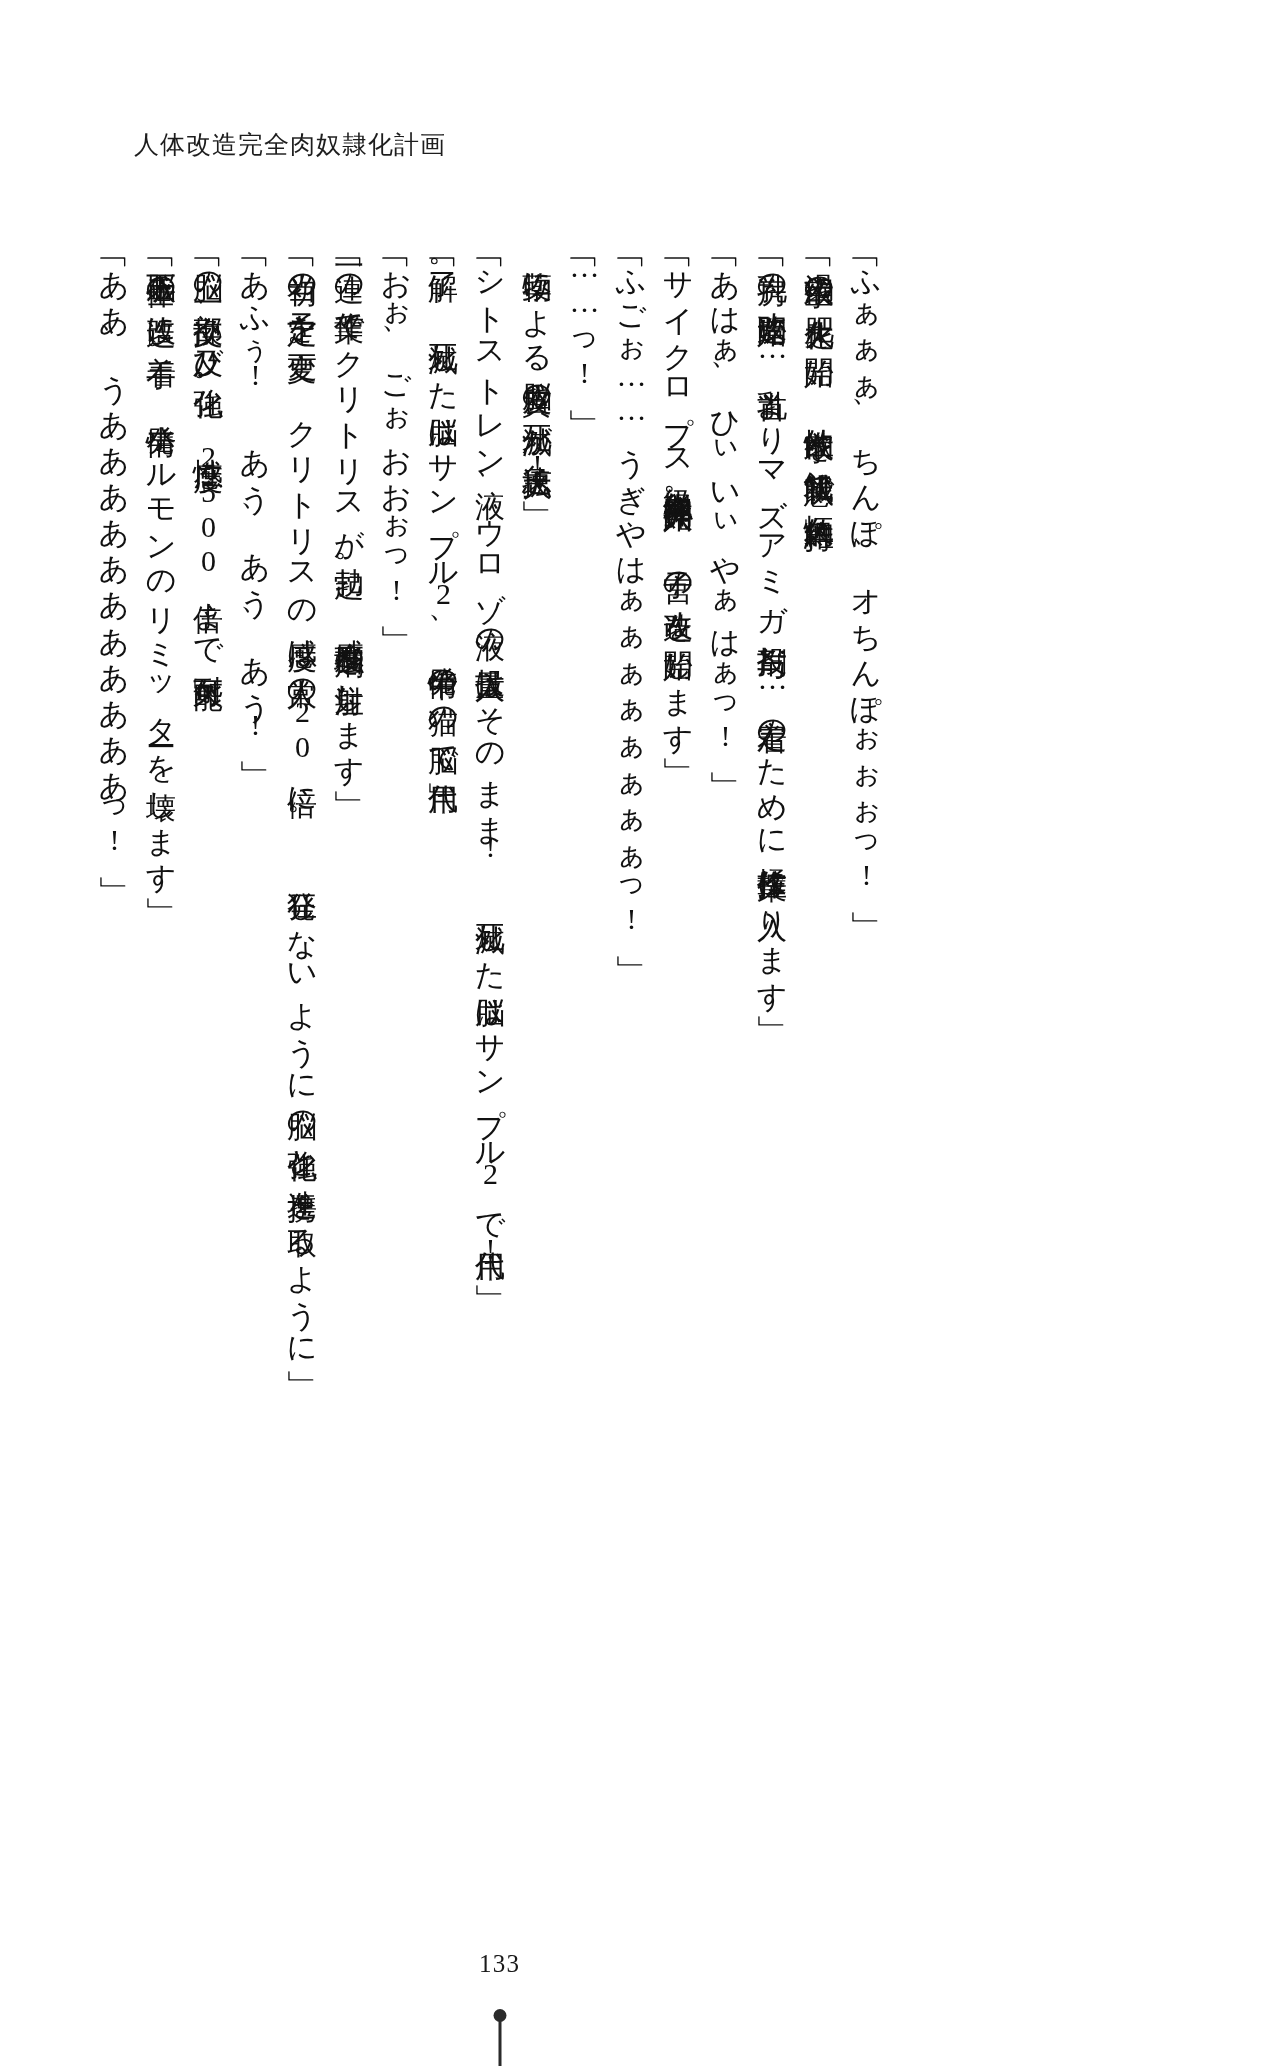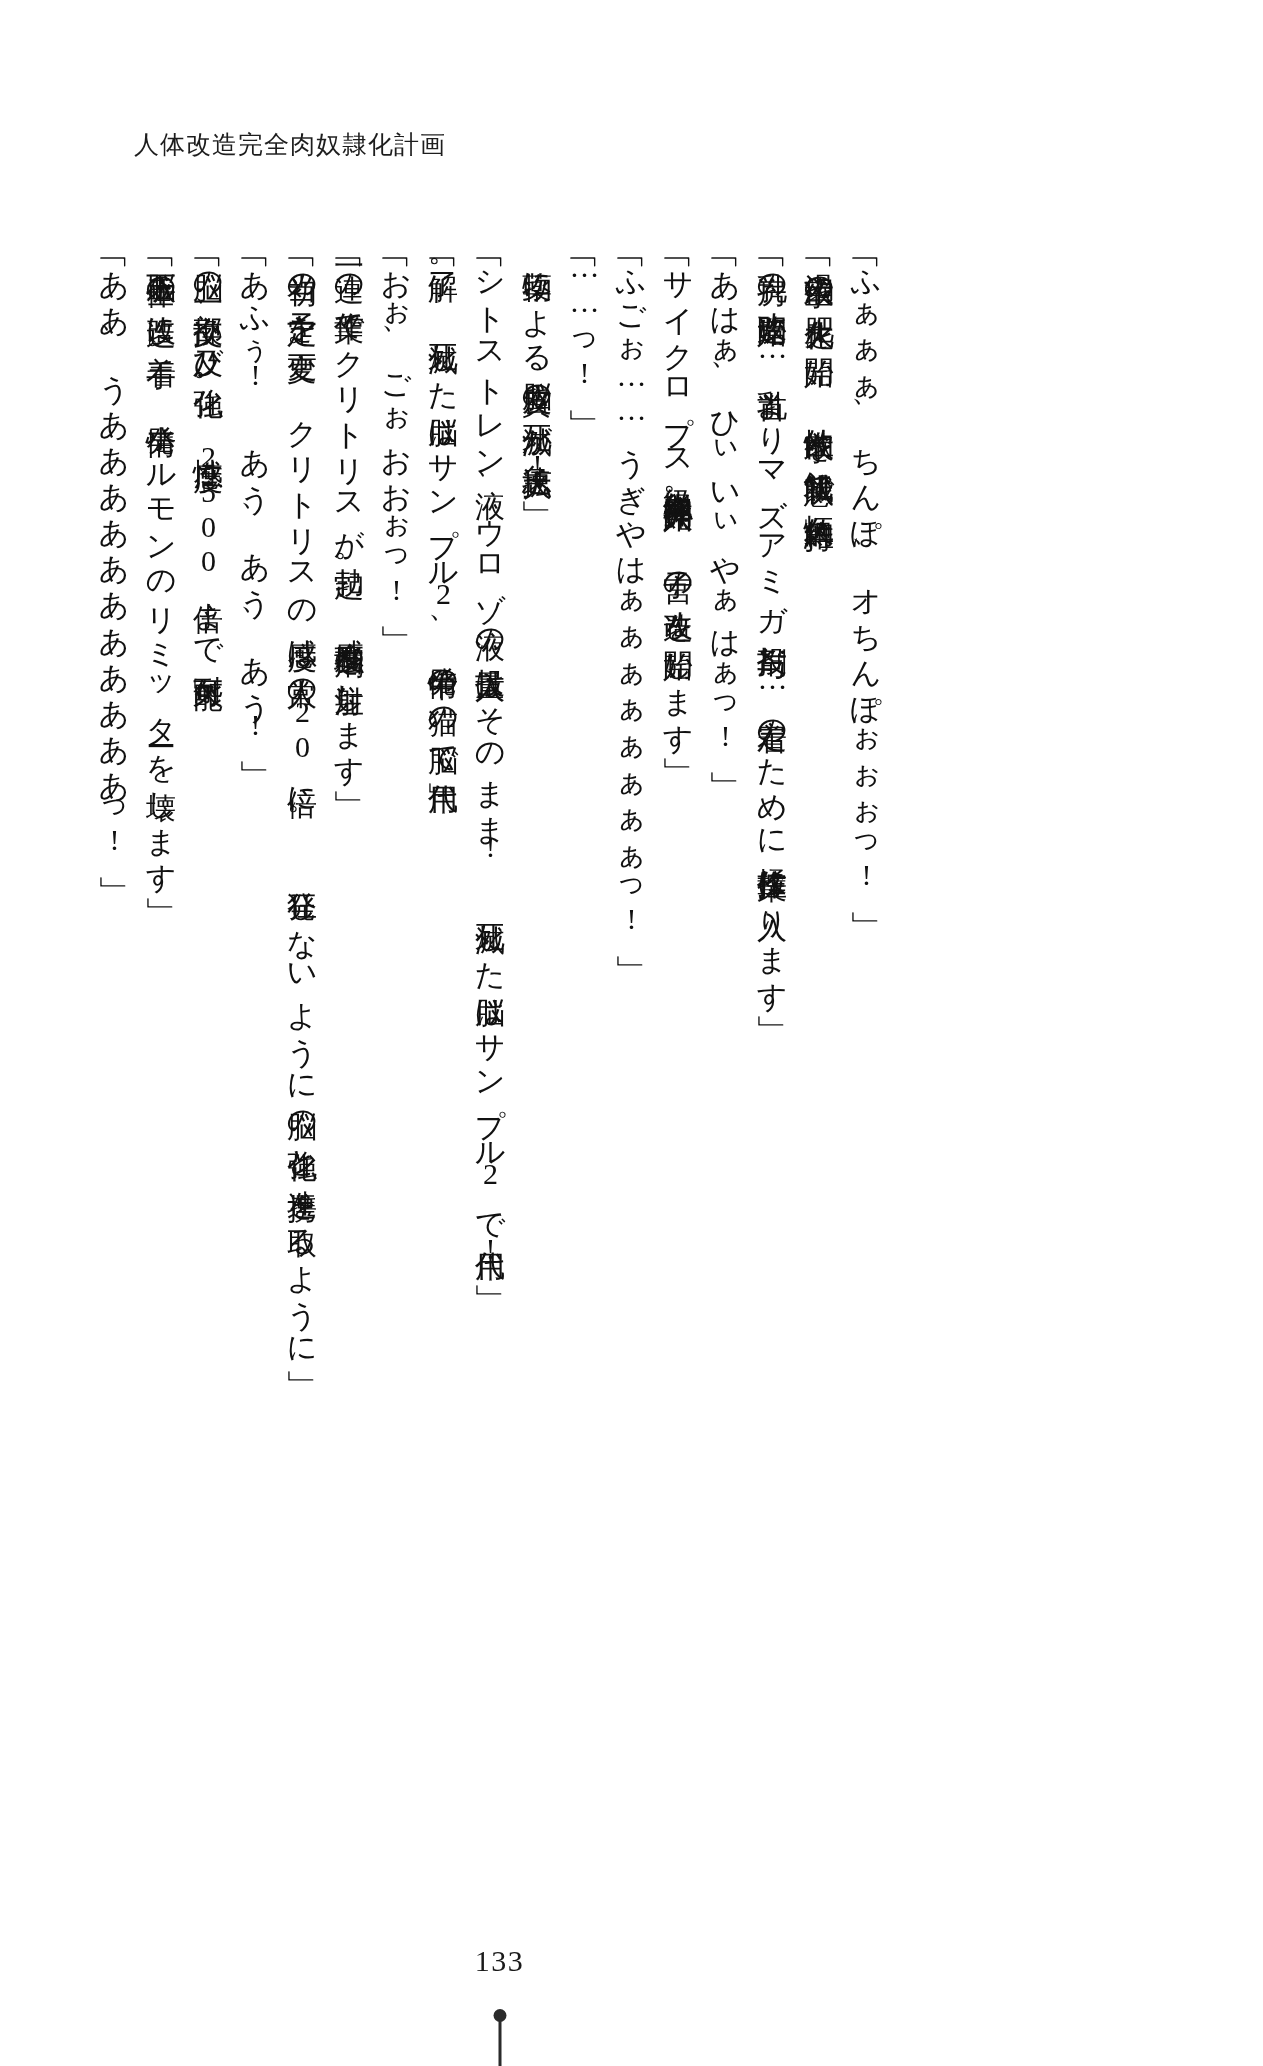--- a/index.html
+++ b/index.html
@@ -52,21 +52,21 @@
     white-space: pre-wrap;
     word-break: break-all;
     font-family: "Liberation Serif", "DejaVu Serif", serif;
   }
   .page-number {
     position: absolute;
     bottom: 88px;
     left: 0;
     width: 100%;
     text-align: center;
-    font-size: 30px;
+    font-size: 25px;
     color: #1a1a1a;
     letter-spacing: 0.05em;
   }
   .spine-mark {
     position: absolute;
     bottom: 0px;
     left: 50%;
     transform: translateX(-50%);
     width: 3px;
     height: 52px;

